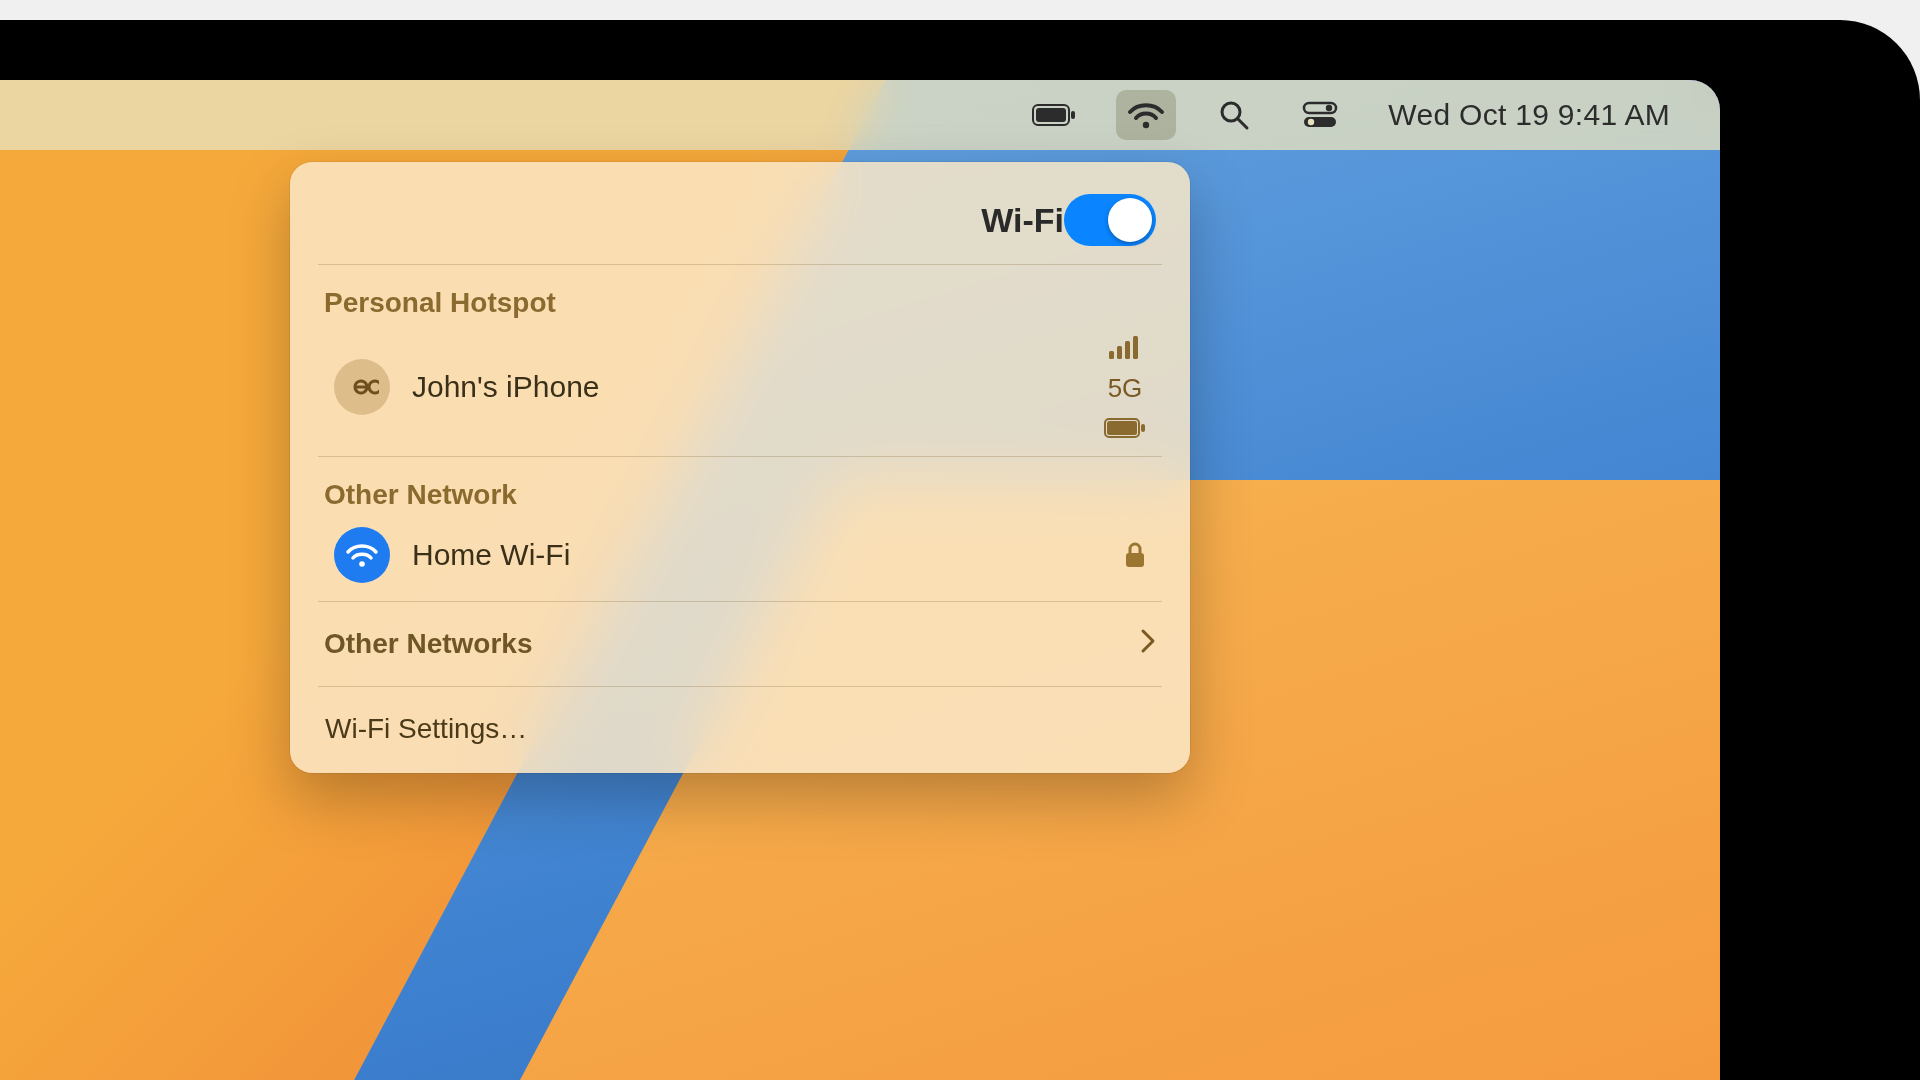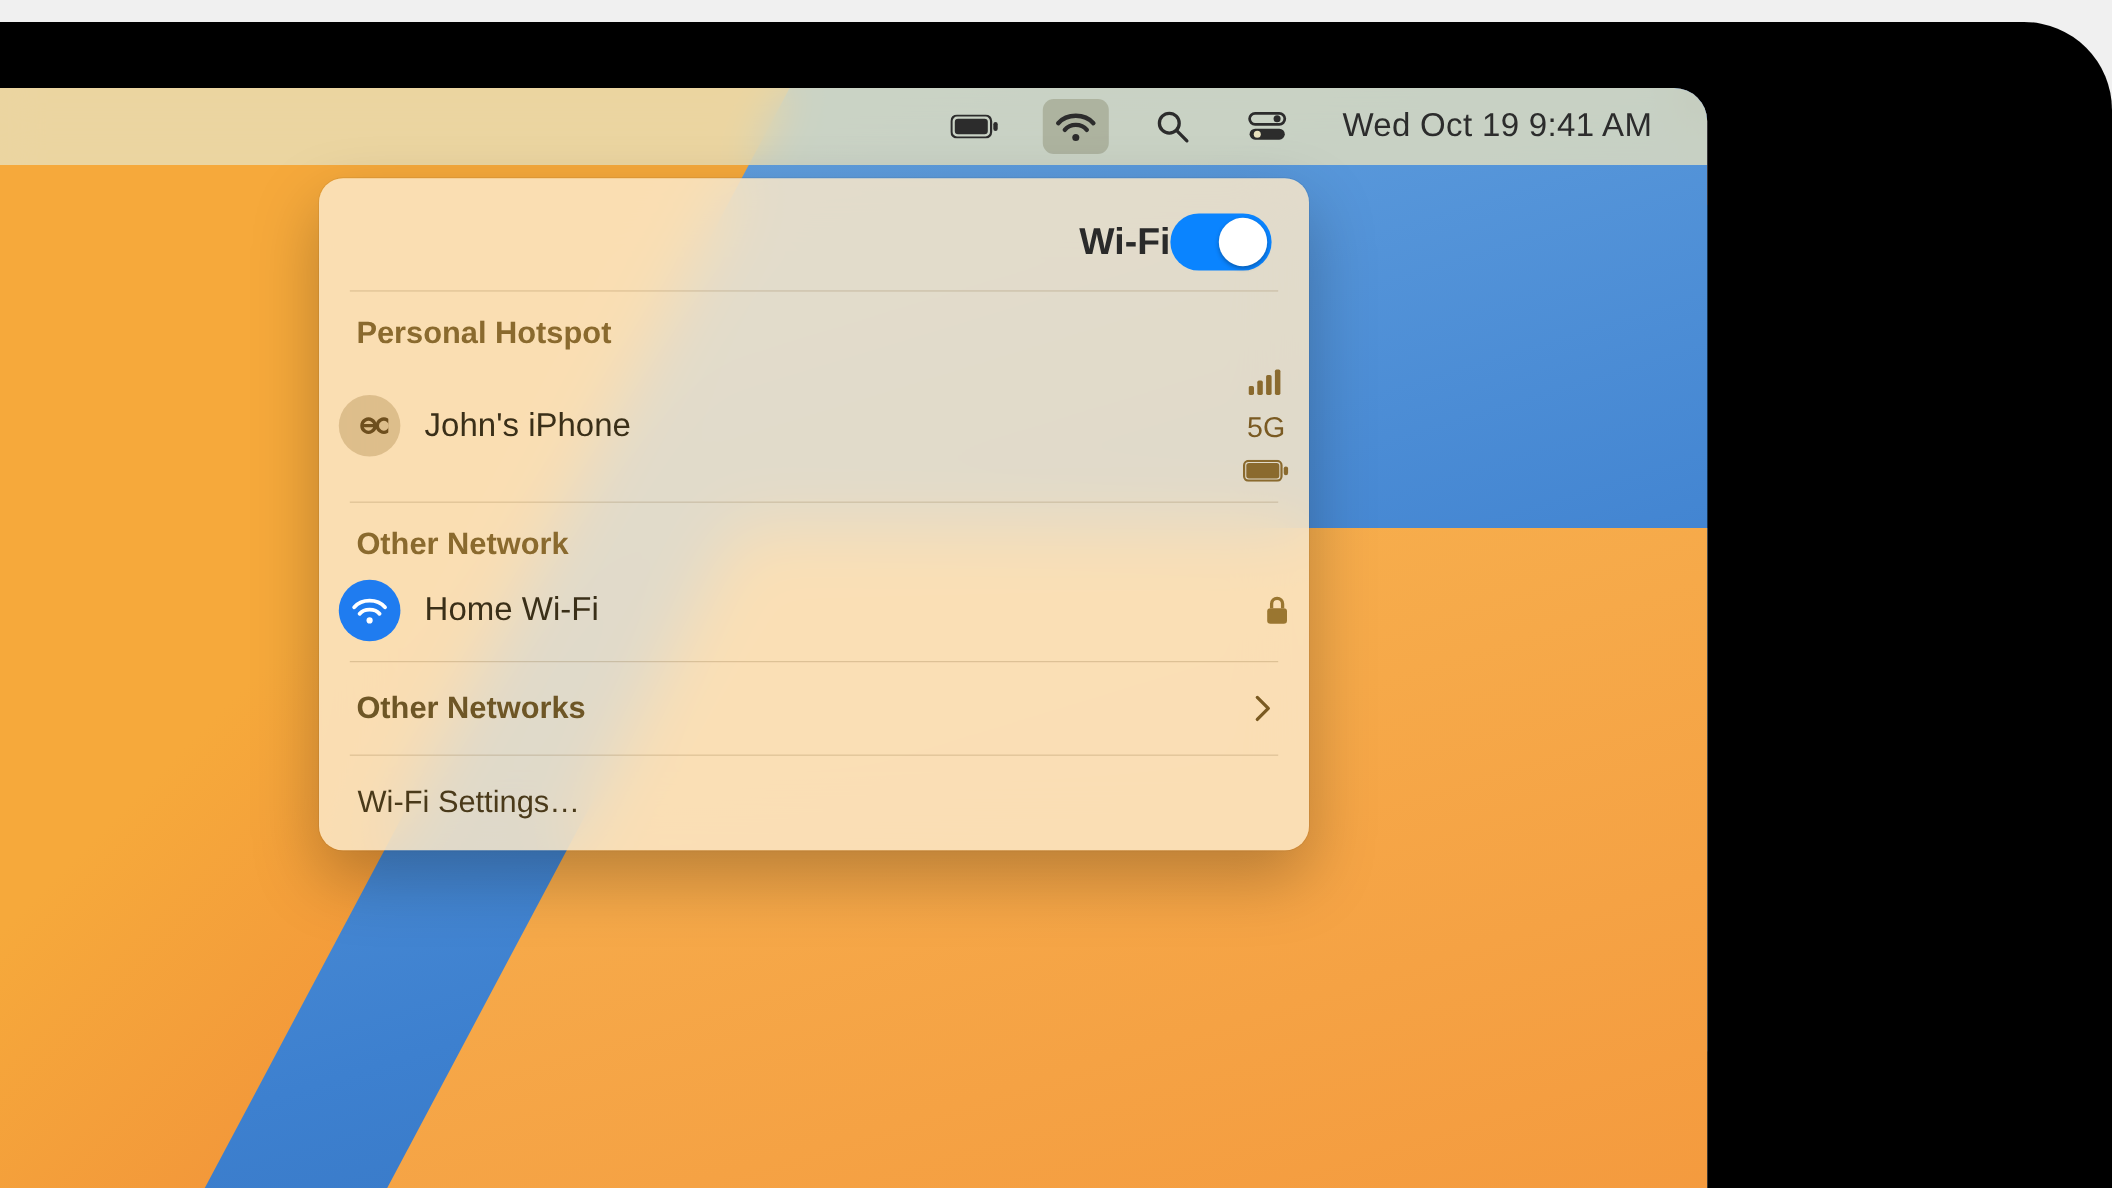--- a/index.html
+++ b/index.html
@@ -11,21 +11,21 @@
     position: absolute;
     left: 0; top: 20px;
     width: 1920px; height: 1060px;
     background: #000;
     border-top-right-radius: 80px;
     padding: 30px 30px 0 0;
   }
   .screen {
     position: absolute;
     left: 0; top: 60px;
-    width: 1552px; height: 1000px;
+    width: 1720px; height: 1000px;
     border-top-right-radius: 30px;
     overflow: hidden;
     background: linear-gradient(135deg,
       #f6a93b 0%, #f6a93b 30%,
       #f2953a 50%, #e77d3b 65%,
       #e77d3b 65%, #3e8bd8 65%,
       #3e8bd8 100%);
   }
   
   .wall-blue {
@@ -86,21 +86,21 @@
   .section-label {
     font-size: 28px; font-weight: 700; color: #8a6a2e;
     padding: 14px 50px 6px 34px;
   }
   .divider {
     height: 1px; background: rgba(120,90,40,0.25);
     margin: 8px 28px;
   }
   .net-row {
     display: flex; align-items: center; gap: 22px;
-    padding: 10px 18px;
+    padding: 10px 44px;
     min-height: 72px;
     border-radius: 12px;
   }
   .net-name { font-size: 30px; color: #3a2f18; flex: 1; }
   .net-meta { display: flex; align-items: center; gap: 14px; color: #7a5a22; font-size: 26px; flex-direction: column; }
 
   .circ {
     width: 56px; height: 56px; border-radius: 50%;
     display: flex; align-items: center; justify-content: center;
     flex: none;
@@ -114,21 +114,21 @@
   }
   .toggle .knob {
     position: absolute; right: 4px; top: 4px;
     width: 44px; height: 44px; border-radius: 50%;
     background: #fff; box-shadow: 0 2px 4px rgba(0,0,0,0.3);
   }
 
   .row-clickable { cursor: default; }
 
   .link-row {
-    display: flex; align-items: center; justify-content: space-between;
+    display: flex; align-items: flex-start; justify-content: space-between;
     padding: 18px 34px;
     font-size: 28px; font-weight: 600; color: #6e5626;
   }
 
   
   svg { display: block; }
 </style>
 </head>
 <body>
 

